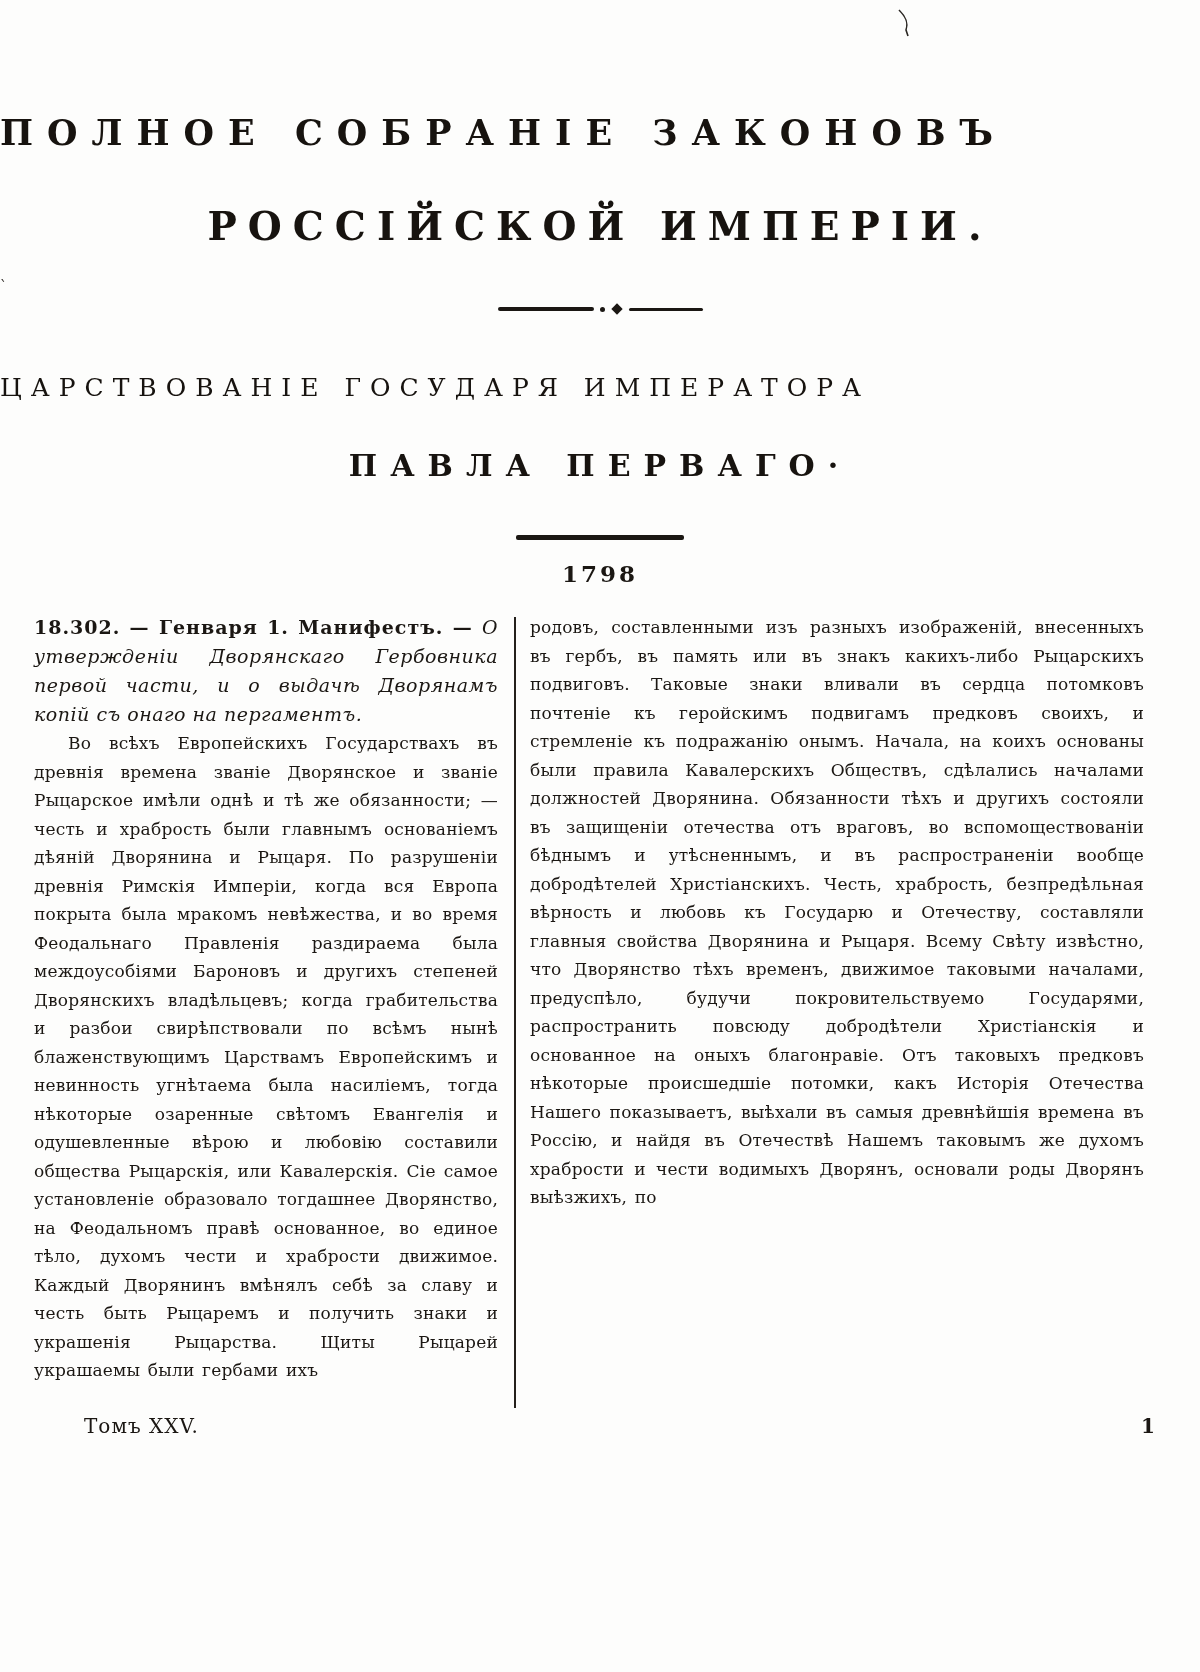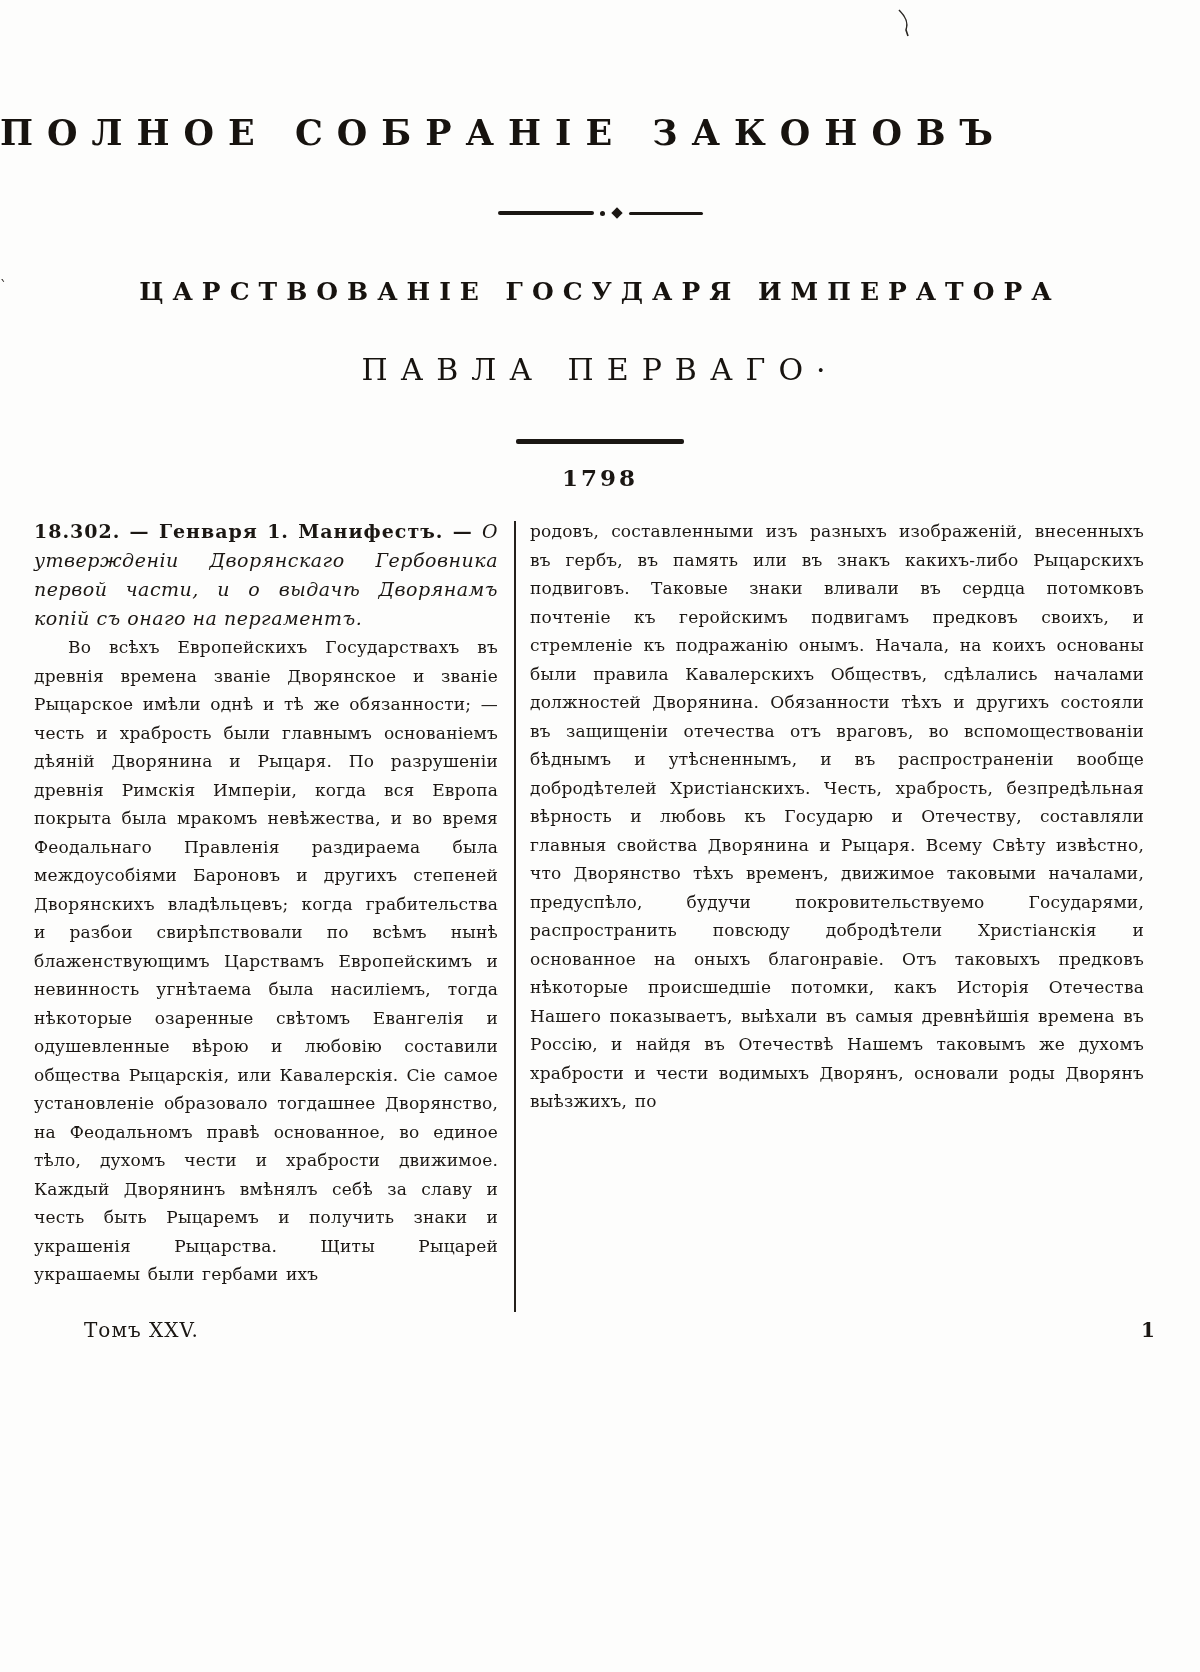--- a/index.html
+++ b/index.html
@@ -57,31 +57,30 @@
     margin: 0 2px;
   }
   .ornament-divider .dot {
     display: inline-block;
     width: 5px; height: 5px;
     border-radius: 50%;
     background: #1b1713;
   }
   .reign-line1 {
     margin-top: 60px;
-    text-align: center;
     font-size: 25px;
-    font-weight: bold;
+    font-weight: normal;
     letter-spacing: 9px;
     color: #17130f;
   }
   .reign-line2 {
     margin-top: 46px;
     text-align: center;
     font-size: 30px;
-    font-weight: normal;
+    font-weight: bold;
     letter-spacing: 13px;
     color: #17130f;
   }
   .rule-divider {
     margin: 52px auto 0 auto;
     width: 168px;
     height: 5px;
     background: #1b1713;
     border-radius: 2px;
   }
@@ -137,20 +136,21 @@
 <div class="page">
 
   <span class="artifact squiggle">
     <svg width="22" height="30" viewBox="0 0 22 30">
       <path d="M6 2 C 12 8, 16 14, 13 22 L 15 28" stroke="#2a2622" stroke-width="1.6" fill="none"></path>
     </svg>
   </span>
   <span class="artifact tick-left">`</span>
 
   <h1 class="title-line1">ПОЛНОЕ СОБРАНІЕ ЗАКОНОВЪ</h1>
+  <h1 class="title-line2">РОССІЙСКОЙ ИМПЕРІИ.</h1>
 
   <div class="ornament-divider">
     <span class="bar long"></span>
     <span class="dot"></span>
     <span class="diamond"></span>
     <span class="bar short"></span>
   </div>
 
   <h2 class="reign-line1">ЦАРСТВОВАНІЕ ГОСУДАРЯ ИМПЕРАТОРА</h2>
   <h2 class="reign-line2">ПАВЛА ПЕРВАГО·</h2>

